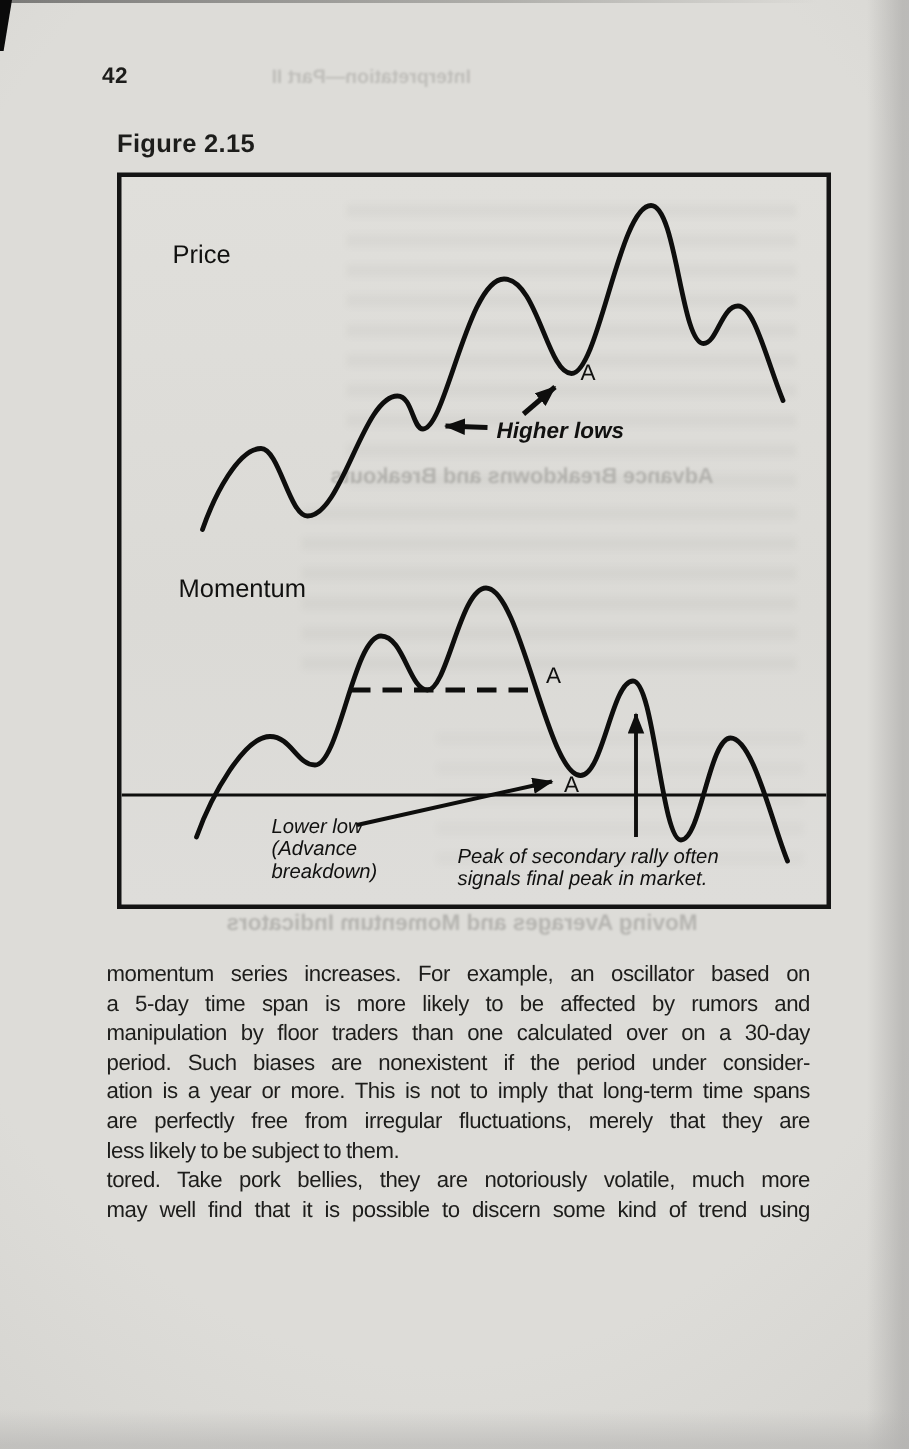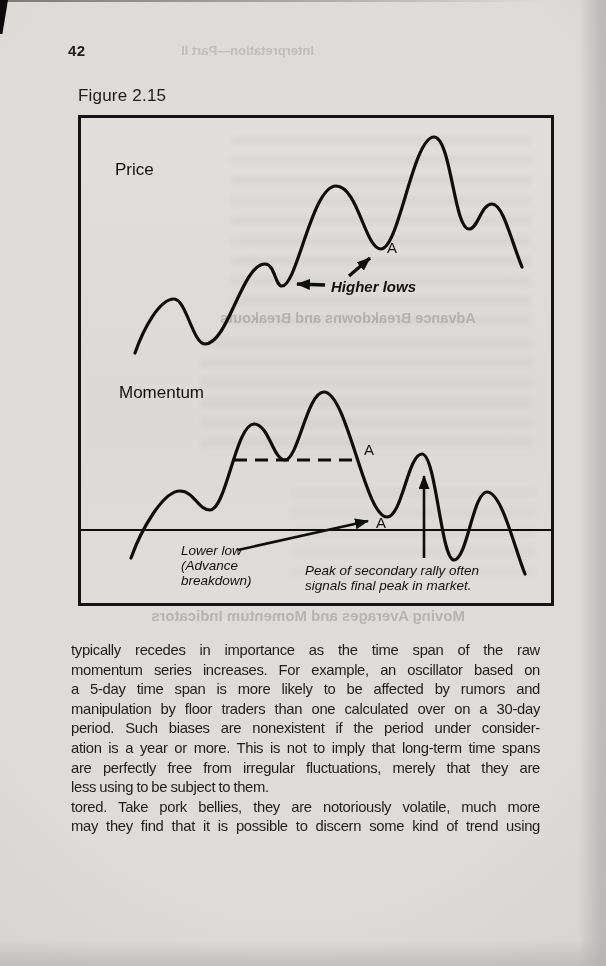--- a/index.html
+++ b/index.html
@@ -48,21 +48,21 @@
     font-weight:bold;
     white-space:nowrap;
     pointer-events:none;
   }
   .ghost-chapter{
     position:absolute;right:228px;top:1px;
     font-size:13px;opacity:.38;
   }
 
   
-  .figure-label{position:absolute;left:78px;top:86px;font-size:17px;font-weight:normal;letter-spacing:.2px;}
+  .figure-label{position:absolute;left:78px;top:86px;font-size:17px;font-weight:bold;letter-spacing:.2px;}
   .figure-box{
     position:absolute;left:78px;top:115px;width:476px;height:491px;
     border:3px solid #141414;
     box-sizing:border-box;
     background:linear-gradient(180deg,#e0dfdb 0%, #dbdad6 60%, #deddda 100%);
   }
   .figure-box svg{position:absolute;inset:0;width:100%;height:100%;}
   .ghost-stripes{
     position:absolute;pointer-events:none;
     background:repeating-linear-gradient(180deg, rgba(110,110,105,.16) 0 9px, transparent 9px 20px);
@@ -169,24 +169,23 @@
       <text class="svg-note" x="100" y="452">(Advance</text>
       <text class="svg-note" x="100" y="467">breakdown)</text>
       <text class="svg-note" x="224" y="457">Peak of secondary rally often</text>
       <text class="svg-note" x="224" y="472">signals final peak in market.</text>
     </svg>
   </div>
 
   <div class="ghost ghost-under-figure">Moving Averages and Momentum Indicators</div>
 
   <div class="body-text">
-    <div class="line">typically recedes in importance as the time span of the raw</div>
     <div class="line">momentum series increases. For example, an oscillator based on</div>
     <div class="line">a 5-day time span is more likely to be affected by rumors and</div>
     <div class="line">manipulation by floor traders than one calculated over on a 30-day</div>
     <div class="line">period. Such biases are nonexistent if the period under consider-</div>
     <div class="line">ation is a year or more. This is not to imply that long-term time spans</div>
     <div class="line">are perfectly free from irregular fluctuations, merely that they are</div>
-    <div class="line last-left">less using to be subject to them.</div>
+    <div class="line last-left">less likely to be subject to them.</div>
     <div class="line">tored. Take pork bellies, they are notoriously volatile, much more</div>
-    <div class="line">may they find that it is possible to discern some kind of trend using</div>
+    <div class="line">may well find that it is possible to discern some kind of trend using</div>
   </div>
 </div>
 
 </body></html>

